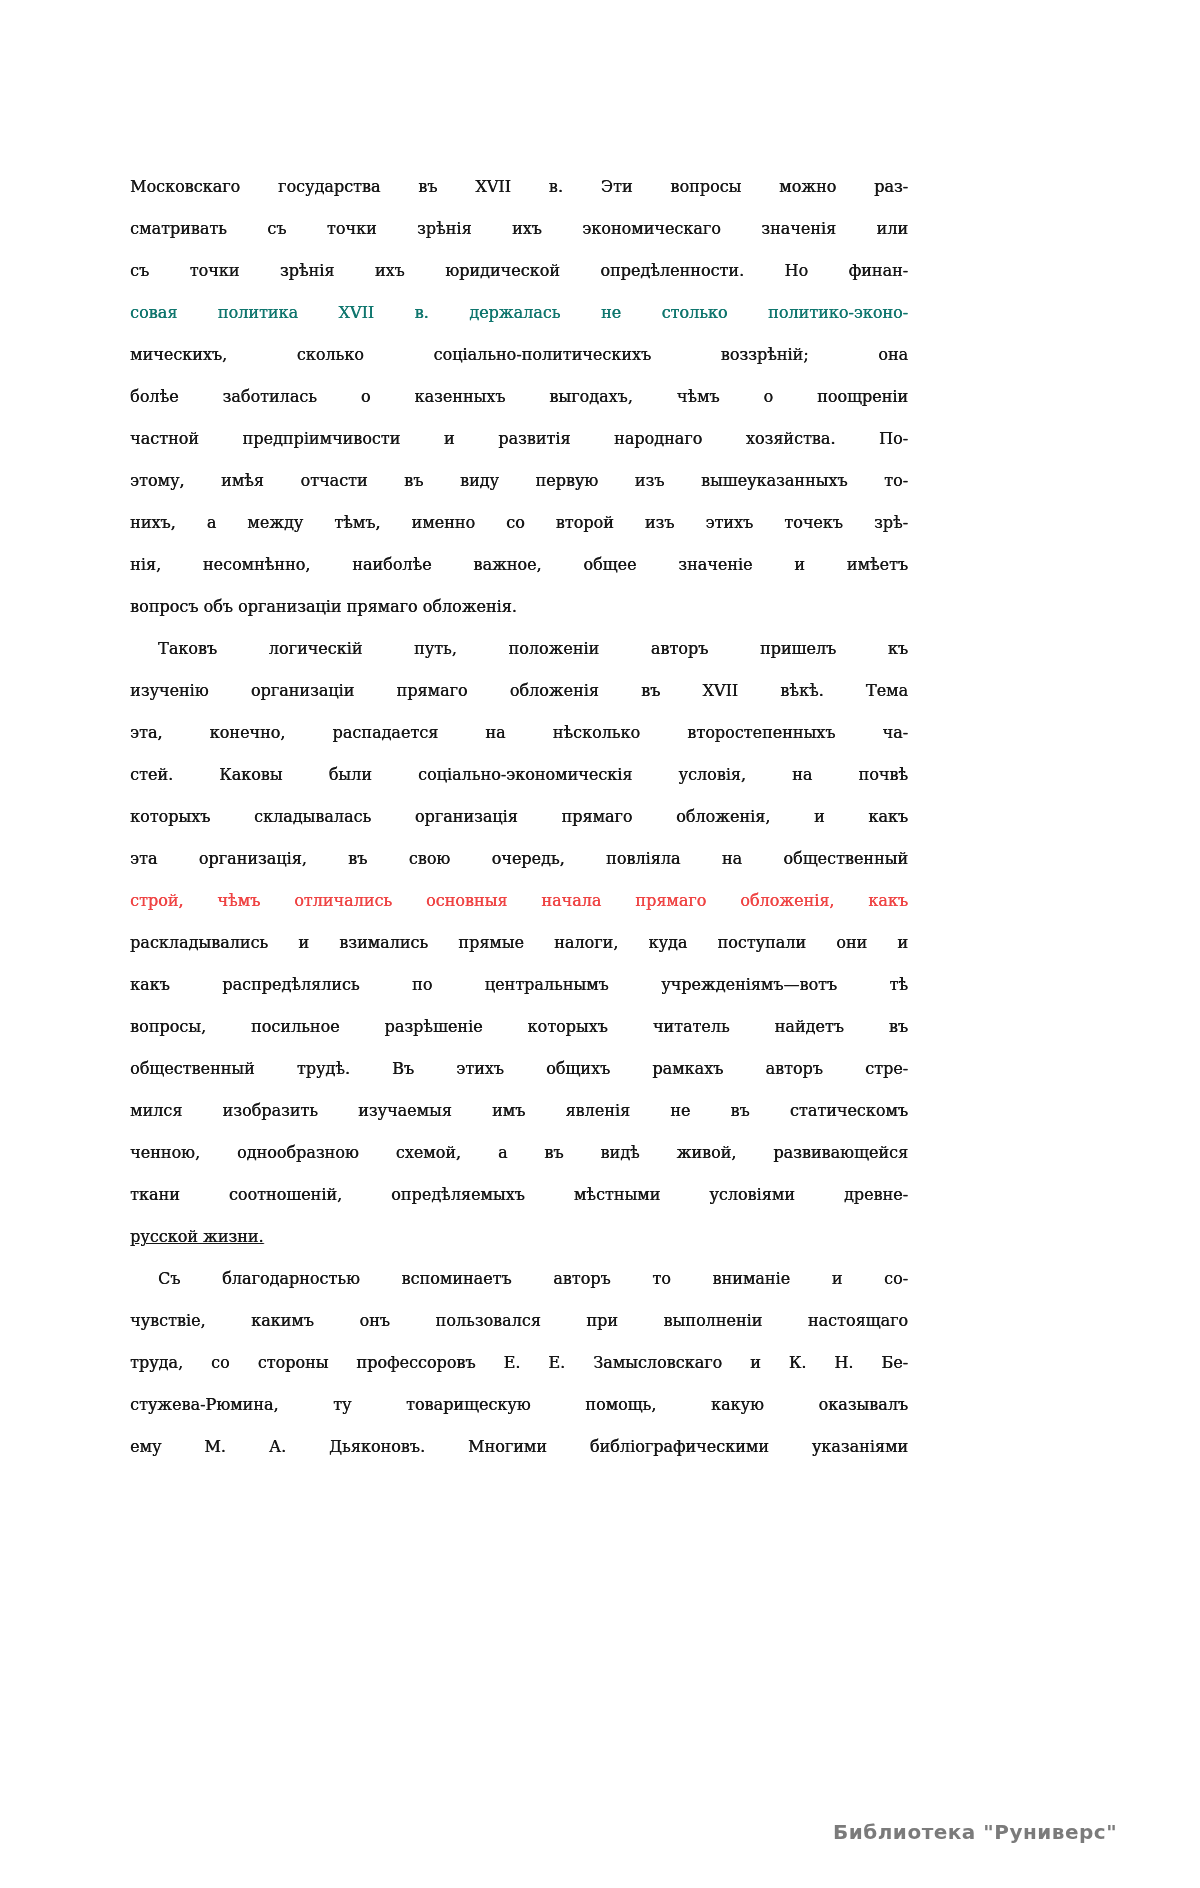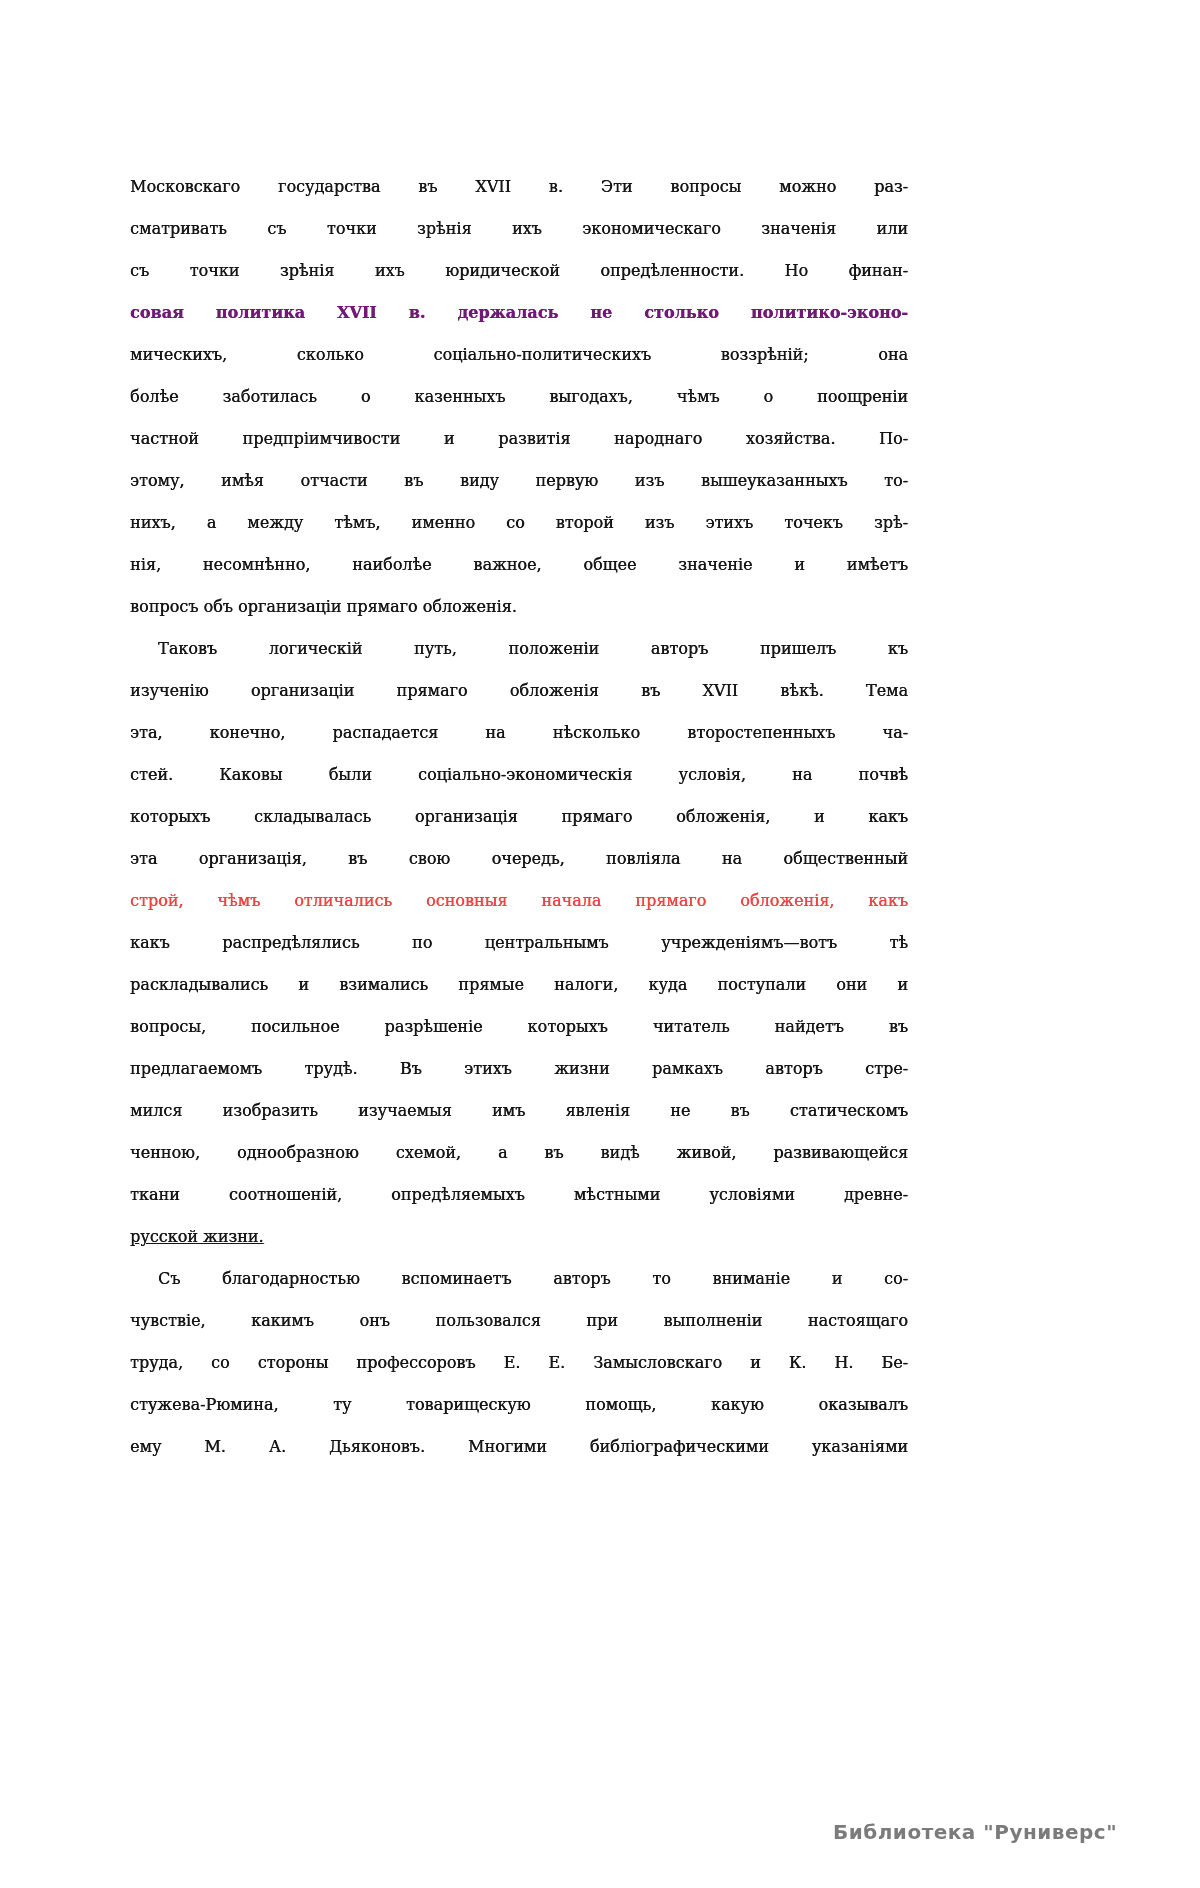--- a/index.html
+++ b/index.html
@@ -46,39 +46,39 @@
   }
 </style>
 </head>
 <body>
 
 <div class="page" style="background: rgb(255, 255, 255);">
   <div class="text-block" id="text-block">
       <div class="line" style="color: rgb(22, 22, 22);">Московскаго государства въ XVII в. Эти вопросы можно раз-</div>
       <div class="line" style="color: rgb(22, 22, 22);">сматривать съ точки зрѣнія ихъ экономическаго значенія или</div>
       <div class="line" style="color: rgb(22, 22, 22);">съ точки зрѣнія ихъ юридической опредѣленности. Но финан-</div>
-      <div class="line" style="color: #701a75; font-weight: bold;">совая политика XVII в. держалась не столько политико-эконо-</div>
+      <div class="line" style="color: #0f766e;">совая политика XVII в. держалась не столько политико-эконо-</div>
       <div class="line" style="color: rgb(22, 22, 22);">мическихъ, сколько соціально-политическихъ воззрѣній; она</div>
       <div class="line" style="color: rgb(22, 22, 22);">болѣе заботилась о казенныхъ выгодахъ, чѣмъ о поощреніи</div>
       <div class="line" style="color: rgb(22, 22, 22);">частной предпріимчивости и развитія народнаго хозяйства. По-</div>
       <div class="line" style="color: rgb(22, 22, 22);">этому, имѣя отчасти въ виду первую изъ вышеуказанныхъ то-</div>
       <div class="line" style="color: rgb(22, 22, 22);">нихъ, а между тѣмъ, именно со второй изъ этихъ точекъ зрѣ-</div>
       <div class="line" style="color: rgb(22, 22, 22);">нія, несомнѣнно, наиболѣе важное, общее значеніе и имѣетъ</div>
       <div class="line ragged" style="color: rgb(22, 22, 22);">вопросъ объ организаціи прямаго обложенія.</div>
       <div class="line indent" style="color: rgb(22, 22, 22);">Таковъ логическій путь, положеніи авторъ пришелъ къ</div>
       <div class="line" style="color: rgb(22, 22, 22);">изученію организаціи прямаго обложенія въ XVII вѣкѣ. Тема</div>
       <div class="line" style="color: rgb(22, 22, 22);">эта, конечно, распадается на нѣсколько второстепенныхъ ча-</div>
       <div class="line" style="color: rgb(22, 22, 22);">стей. Каковы были соціально-экономическія условія, на почвѣ</div>
       <div class="line" style="color: rgb(22, 22, 22);">которыхъ складывалась организація прямаго обложенія, и какъ</div>
       <div class="line" style="color: rgb(22, 22, 22);">эта организація, въ свою очередь, повліяла на общественный</div>
       <div class="line" style="color: #ef4444;">строй, чѣмъ отличались основныя начала прямаго обложенія, какъ</div>
+      <div class="line" style="color: rgb(22, 22, 22);">раскладывались и взимались прямые налоги, куда поступали они и</div>
       <div class="line" style="color: rgb(22, 22, 22);">какъ распредѣлялись по центральнымъ учрежденіямъ—вотъ тѣ</div>
-      <div class="line" style="color: rgb(22, 22, 22);">раскладывались и взимались прямые налоги, куда поступали они и</div>
       <div class="line" style="color: rgb(22, 22, 22);">вопросы, посильное разрѣшеніе которыхъ читатель найдетъ въ</div>
-      <div class="line" style="color: rgb(22, 22, 22);">предлагаемомъ трудѣ. Въ этихъ жизни рамкахъ авторъ стре-</div>
+      <div class="line" style="color: rgb(22, 22, 22);">общественный трудѣ. Въ этихъ общихъ рамкахъ авторъ стре-</div>
       <div class="line" style="color: rgb(22, 22, 22);">мился изобразить изучаемыя имъ явленія не въ статическомъ</div>
       <div class="line" style="color: rgb(22, 22, 22);">ченною, однообразною схемой, а въ видѣ живой, развивающейся</div>
       <div class="line" style="color: rgb(22, 22, 22);">ткани соотношеній, опредѣляемыхъ мѣстными условіями древне-</div>
       <div class="line ragged" style="color: rgb(22, 22, 22); text-decoration: underline;">русской жизни.</div>
       <div class="line indent" style="color: rgb(22, 22, 22);">Съ благодарностью вспоминаетъ авторъ то вниманіе и со-</div>
       <div class="line" style="color: rgb(22, 22, 22);">чувствіе, какимъ онъ пользовался при выполненіи настоящаго</div>
       <div class="line" style="color: rgb(22, 22, 22);">труда, со стороны профессоровъ Е. Е. Замысловскаго и К. Н. Бе-</div>
       <div class="line" style="color: rgb(22, 22, 22);">стужева-Рюмина, ту товарищескую помощь, какую оказывалъ</div>
       <div class="line" style="color: rgb(22, 22, 22);">ему М. А. Дьяконовъ. Многими библіографическими указаніями</div>
     </div>

